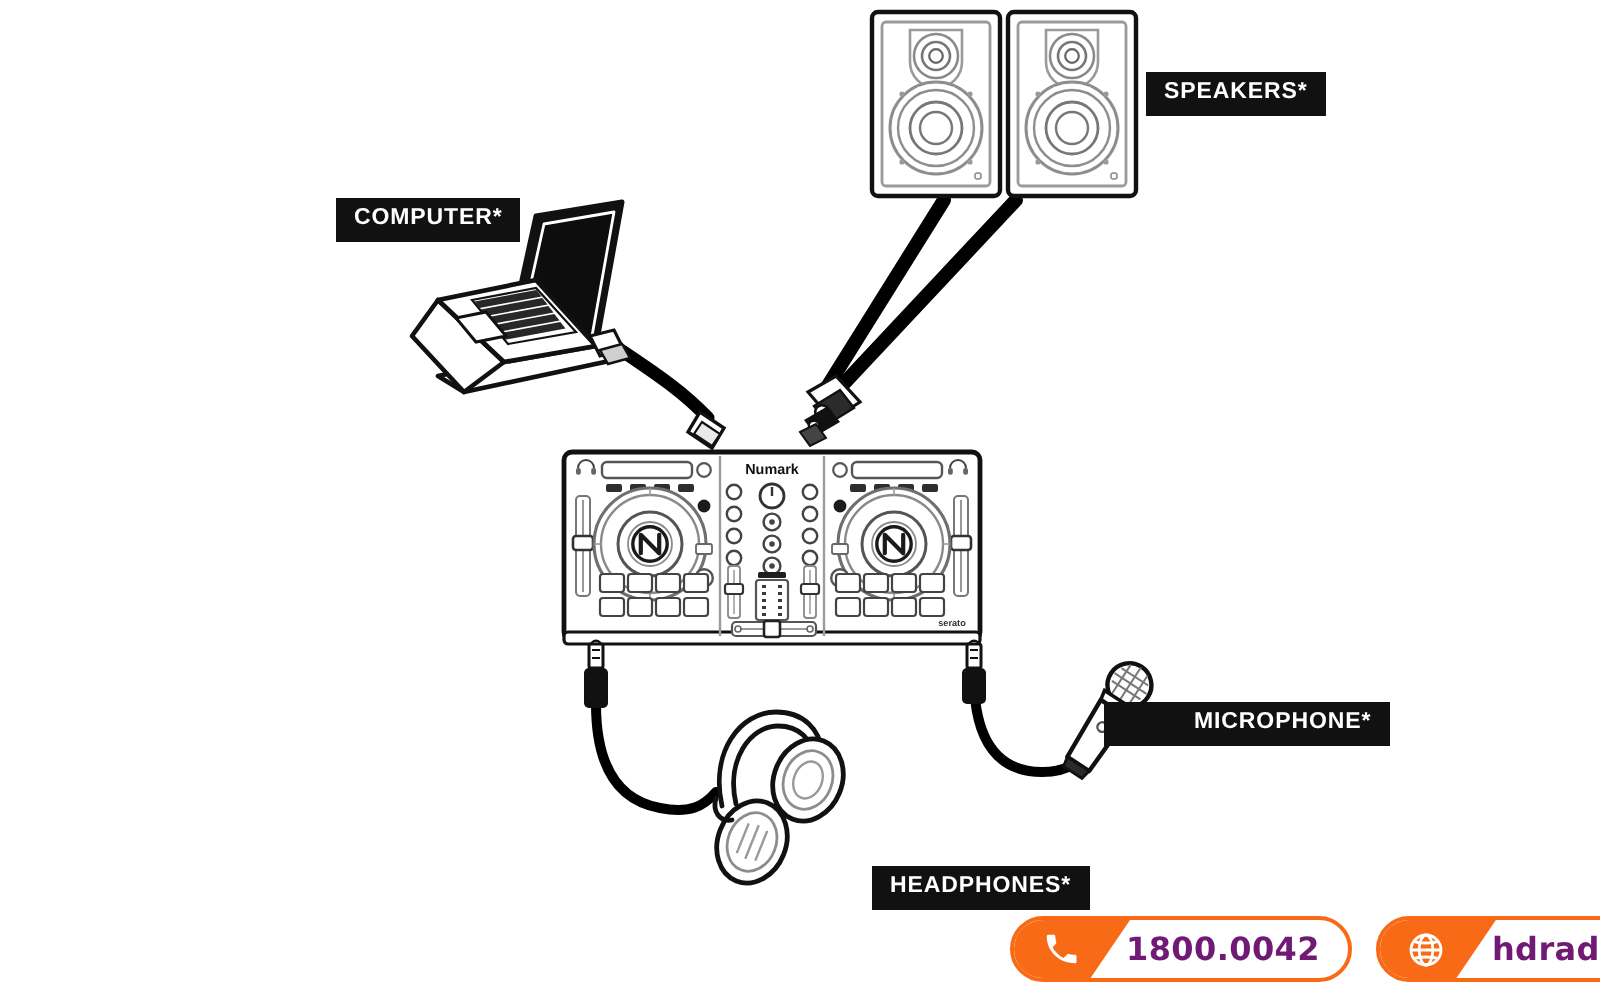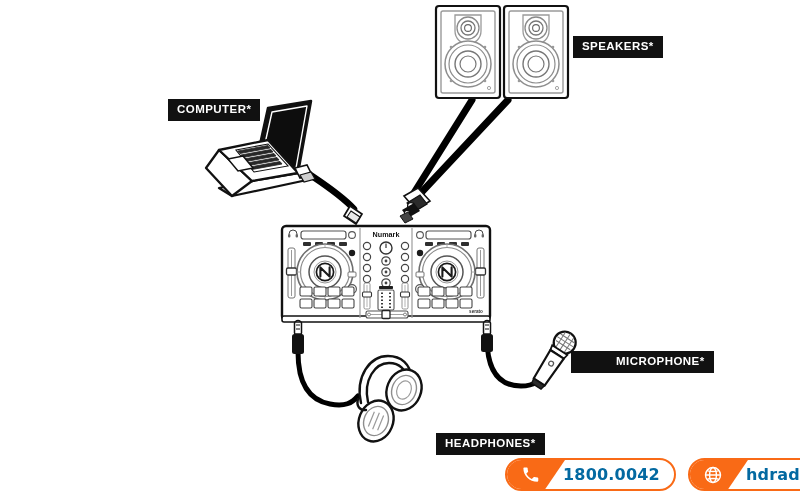--- a/index.html
+++ b/index.html
@@ -26,21 +26,21 @@
     font-weight:bold;
     font-size:11.5px;
     letter-spacing:0.45px;
     padding:5px 9px 5px 9px;
     white-space:nowrap;
     line-height:1;
     box-sizing:border-box;
   }
   #callout-computer{left:168px;top:99px;}
   #callout-speakers{left:573px;top:36px;}
-  #callout-microphone{left:571px;top:351px;padding-left:45px;}
+  #callout-microphone{left:552px;top:351px;padding-left:45px;}
   #callout-headphones{left:436px;top:433px;}
 
   
   #footer-badges{
     position:absolute;
     left:505px;top:458px;
     display:flex;
     align-items:center;
     gap:12px;
   }
@@ -64,21 +64,21 @@
   }
   .badge .bicon{
     position:relative;
     width:46px;
     display:flex;align-items:center;justify-content:center;
     z-index:2;
   }
   .badge .btext{
     position:relative;
     z-index:2;
-    color:#0369a1;
+    color:#701a75;
     font-family:"DejaVu Sans","Liberation Sans",sans-serif;
     font-weight:bold;
     font-size:16px;
     letter-spacing:0.2px;
     padding:0 14px 0 10px;
     white-space:nowrap;
   }
 </style>
 </head>
 <body>

